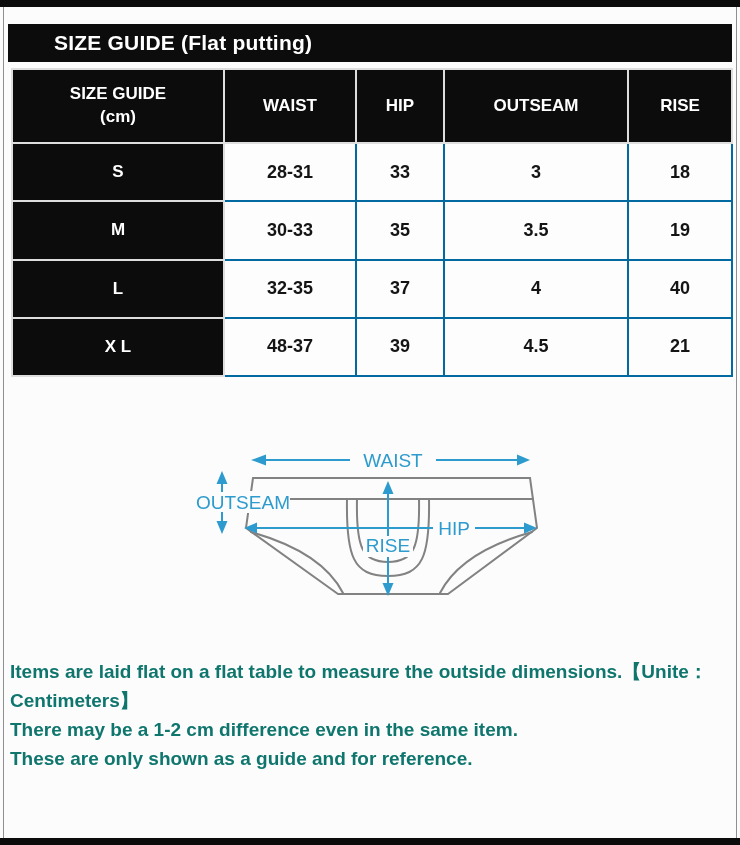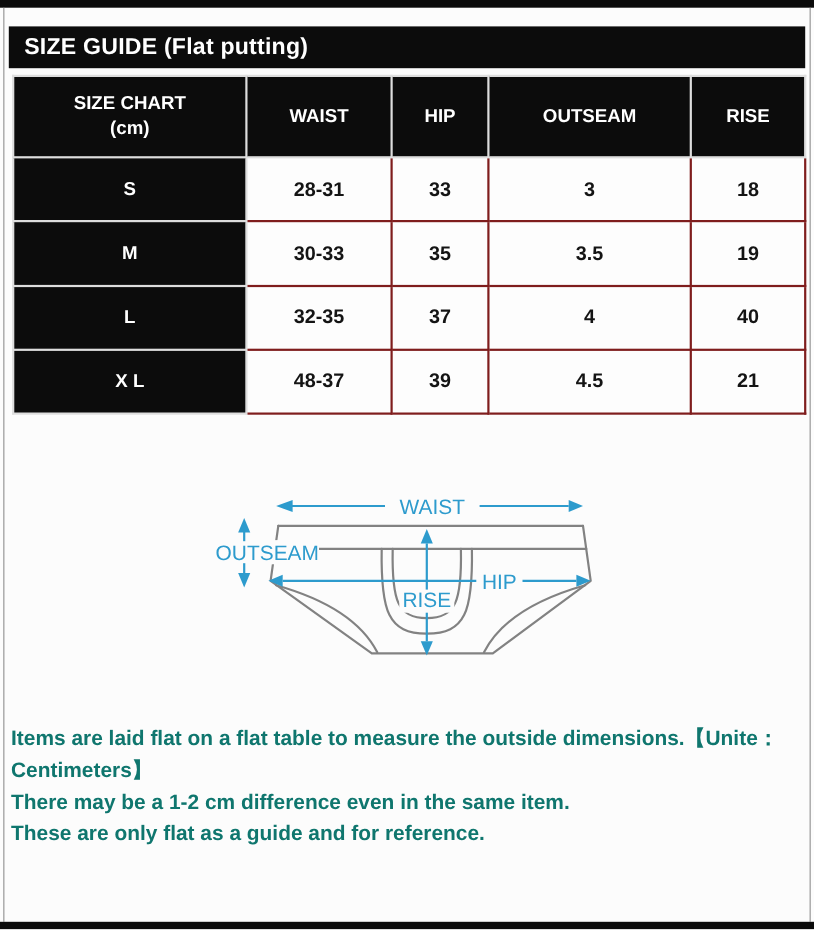--- a/index.html
+++ b/index.html
@@ -11,36 +11,36 @@
   .strip { position:absolute; left:0; width:740px; height:7px; background:#0b0b0b; }
   .strip.top { top:0; }
   .strip.bottom { top:838px; }
   .edge-line { position:absolute; top:7px; width:1px; height:831px; background:#8f8f8f; }
   .edge-line.left { left:3px; }
   .edge-line.right { left:736px; }
 
   .title-bar {
     position:absolute; left:8px; top:24px; width:724px; height:38px;
     background:#0c0c0c; color:#ffffff; font-weight:bold; font-size:21px;
-    line-height:38px; padding-left:14px; box-sizing:border-box;
+    line-height:38px; padding-left:46px; box-sizing:border-box;
     letter-spacing:0.2px;
   }
 
   table.size-chart {
     position:absolute; left:11px; top:68px; width:720px; height:309px;
     border-collapse:collapse; table-layout:fixed;
   }
   table.size-chart th {
     background:#0c0c0c; color:#ffffff; font-weight:bold; font-size:17px;
     text-align:center; vertical-align:middle; border:2px solid #dedede;
     padding:0;
   }
   table.size-chart td {
     background:#fdfdfd; color:#141414; font-weight:bold; font-size:18px;
-    text-align:center; vertical-align:middle; border:2px solid #7f1d1d;
+    text-align:center; vertical-align:middle; border:2px solid #0369a1;
     padding:0;
   }
   tr.header-row { height:74px; }
   tr.data-row { height:47px; }
   .hdr-line { line-height:1.35; }
 
   svg.diagram { position:absolute; left:0; top:425px; }
   .diag-label {
     font-family:"Liberation Sans","DejaVu Sans",sans-serif;
     font-size:19px;
@@ -69,21 +69,21 @@
     <colgroup>
       <col style="width:212px">
         <col style="width:132px">
         <col style="width:88px">
       <col style="width:184px">
         <col style="width:104px">
     </colgroup>
     <thead>
       <tr class="header-row">
         <th>
-          <div class="hdr-line">SIZE CHART</div>
+          <div class="hdr-line">SIZE GUIDE</div>
           <div class="hdr-line">(cm)</div>
         </th>
         <th>WAIST</th>
         <th>HIP</th>
         <th>OUTSEAM</th>
         <th>RISE</th>
       </tr>
     </thead>
     <tbody>
       <tr class="data-row">
@@ -161,17 +161,17 @@
       <text class="diag-label" x="243" y="509" text-anchor="middle">OUTSEAM</text>
       <text class="diag-label" x="454" y="535" text-anchor="middle">HIP</text>
       <text class="diag-label" x="388" y="552" text-anchor="middle">RISE</text>
     </g>
   </svg>
 
   <div class="notes">
     <div class="note-line">Items are laid flat on a flat table to measure the outside dimensions.【Unite：</div>
     <div class="note-line">Centimeters】</div>
     <div class="note-line">There may be a 1-2 cm difference even in the same item.</div>
-    <div class="note-line">These are only flat as a guide and for reference.</div>
+    <div class="note-line">These are only shown as a guide and for reference.</div>
   </div>
 
   <div class="strip bottom"></div>
 </div>
 
 </body></html>

